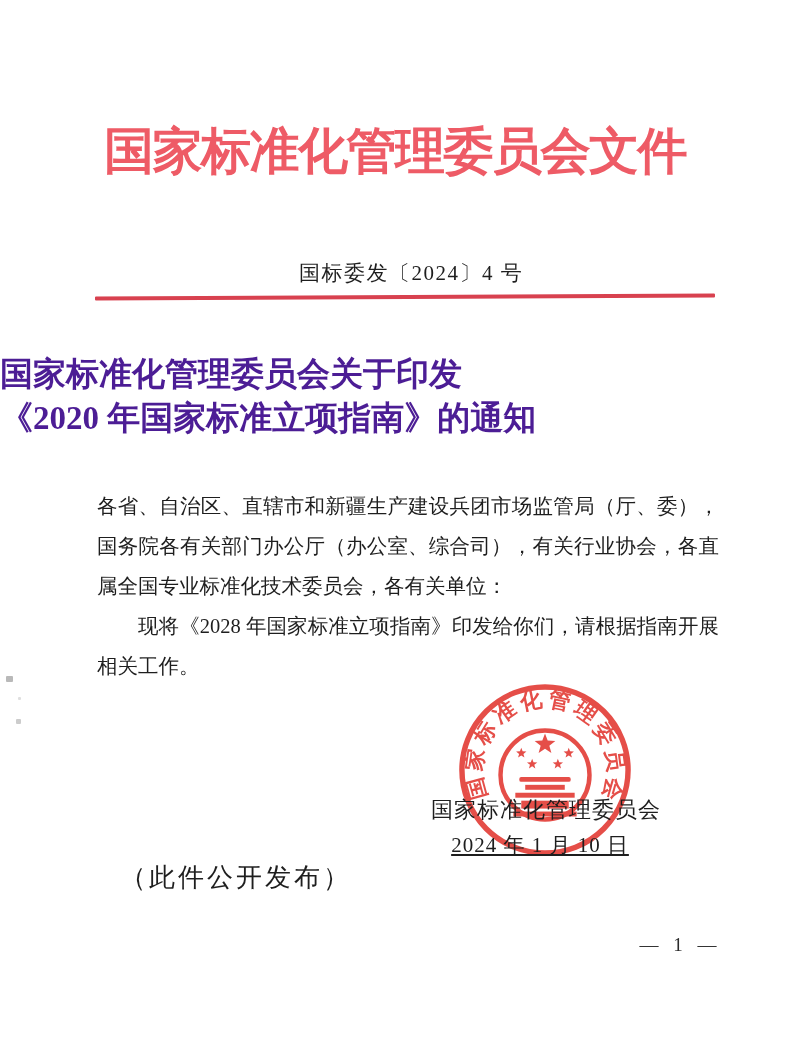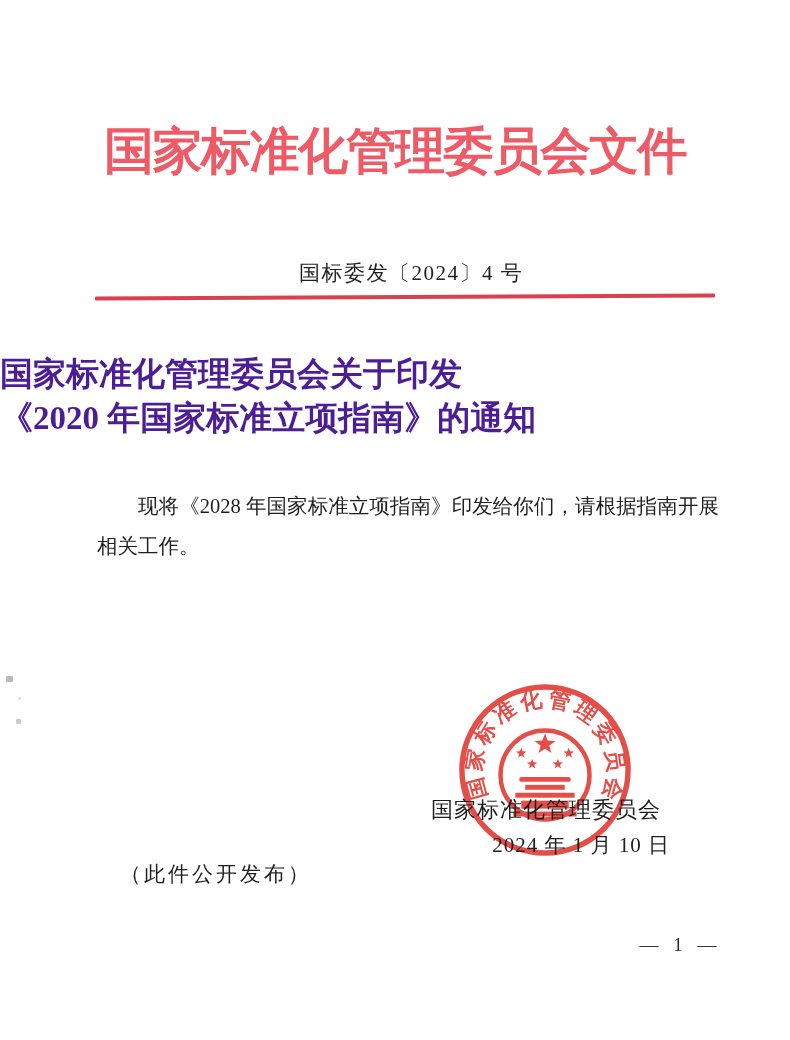--- a/index.html
+++ b/index.html
@@ -67,27 +67,28 @@
     fill:var(--seal-red);
   }
   .signature{
     position:absolute;top:795px;left:416px;width:260px;
     text-align:center;
     font-size:22px;letter-spacing:1px;
     color:var(--ink-black);
   }
   .sign-date{
     position:absolute;top:831px;left:410px;width:260px;
-    text-align:right;
+    text-align:center;
     font-size:21px;letter-spacing:1px;
     color:var(--ink-black);
+    text-decoration:underline;
   }
   .release-note{
     position:absolute;top:860px;left:120px;
-    font-size:21px;letter-spacing:3px;
+    font-size:26px;letter-spacing:3px;
     color:var(--ink-black);
   }
   .page-number{
     position:absolute;top:934px;left:608px;width:145px;
     text-align:center;
     font-size:19px;letter-spacing:5px;
     color:#2b2b2b;
   }
   .speck{position:absolute;background:#808080;border-radius:1px;}
   .speck1{left:6px;top:676px;width:7px;height:6px;opacity:.55;}
@@ -104,20 +105,21 @@
   <div class="doc-number">国标委发〔2024〕4 号</div>
 
   <div class="red-rule"></div>
 
   <div class="doc-title">
     <div>国家标准化管理委员会关于印发</div>
     <div>《2020 年国家标准立项指南》的通知</div>
   </div>
 
   <div class="body-block">
+    <p>各省、自治区、直辖市和新疆生产建设兵团市场监管局（厅、委），国务院各有关部门办公厅（办公室、综合司），有关行业协会，各直属全国专业标准化技术委员会，各有关单位：</p>
     <p class="indent">现将《2028 年国家标准立项指南》印发给你们，请根据指南开展相关工作。</p>
   </div>
 
   <svg class="seal" viewBox="0 0 180 180" xmlns="http://www.w3.org/2000/svg">
     <defs>
       <path id="sealArc" d="M 32 117 A 64 64 0 1 1 148 117" fill="none"></path>
     </defs>
     <circle cx="90" cy="90" r="84" fill="none" stroke="#e23a34" stroke-width="5.5"></circle>
     <text>
       <textPath href="#sealArc" xlink:href="#sealArc" startOffset="0" textLength="257" lengthAdjust="spacing">国家标准化管理委员会</textPath>

